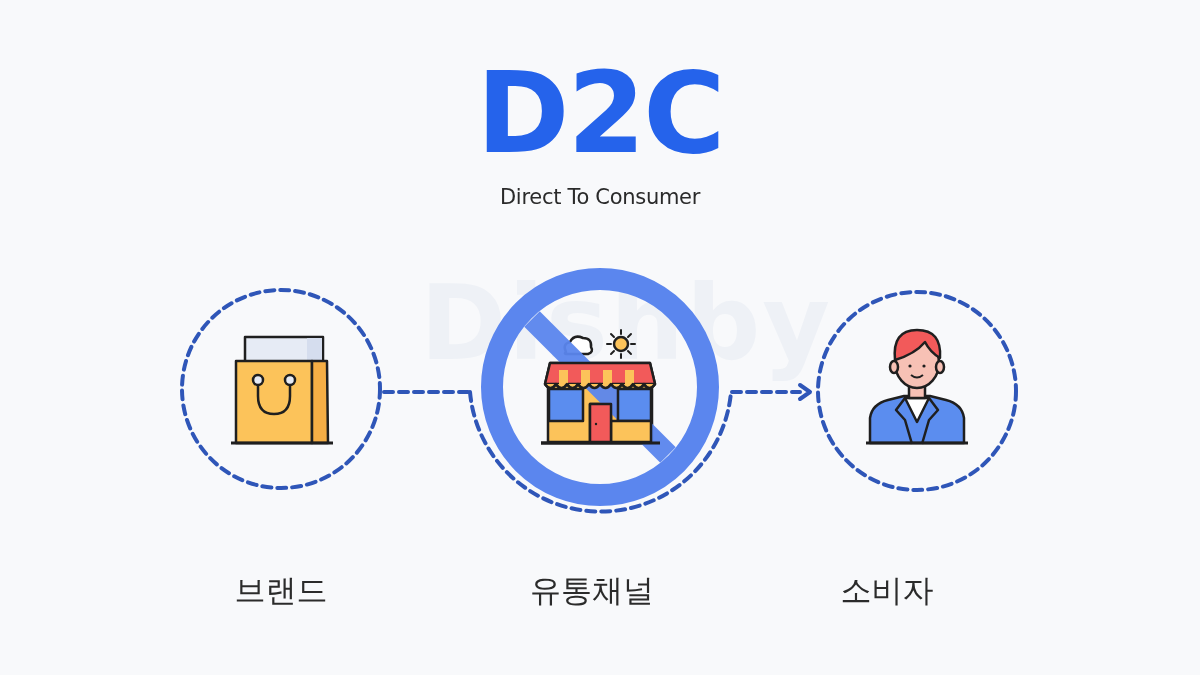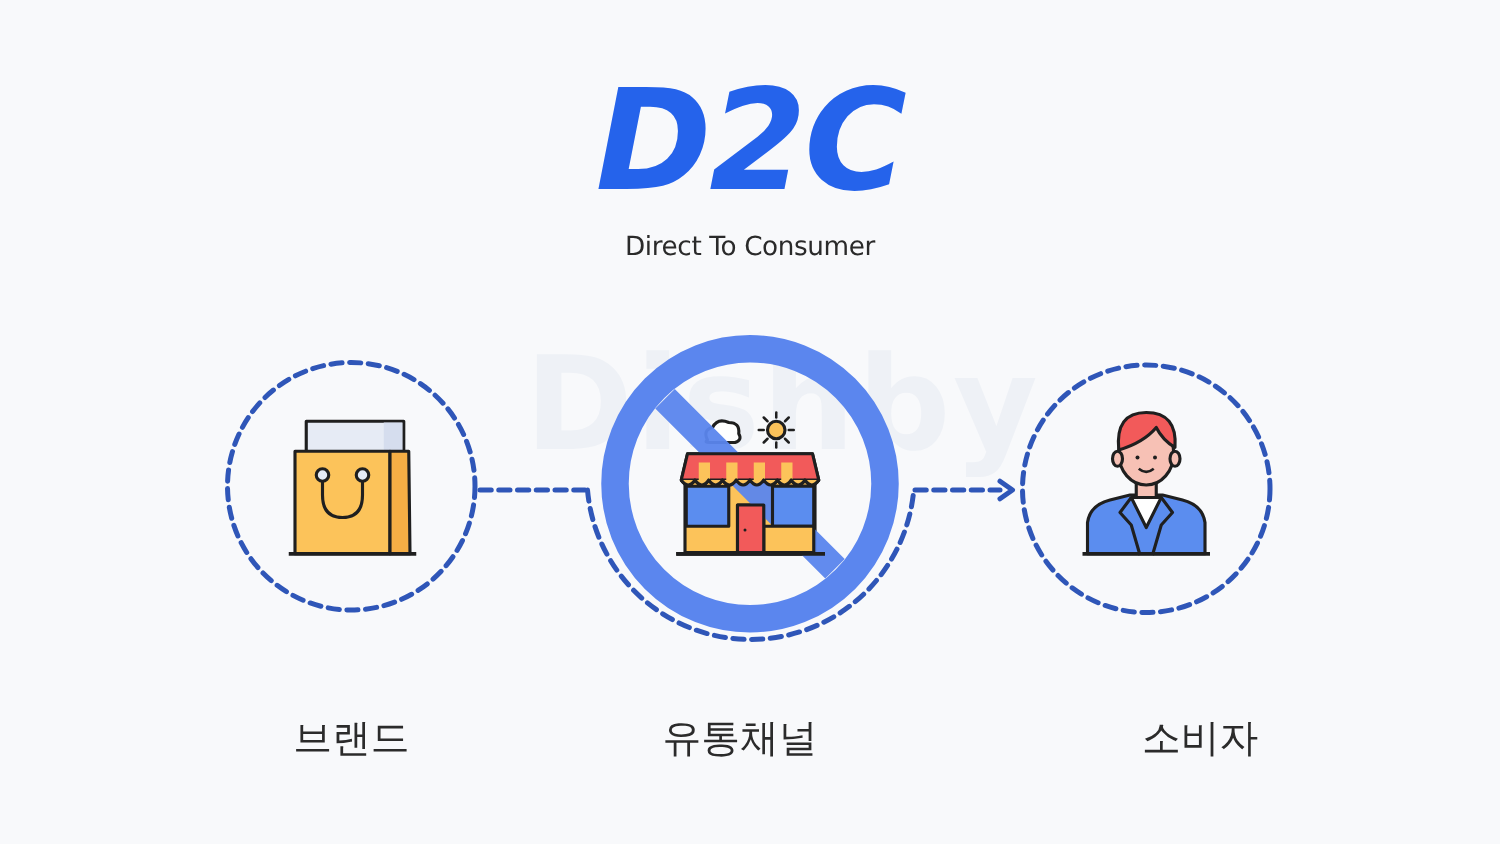--- a/index.html
+++ b/index.html
@@ -8,21 +8,20 @@
       background: #f8f9fb;
       position: relative;
       font-family: "Liberation Sans", "DejaVu Sans", sans-serif;
     }
     .title {
       position: absolute; left: 0; width: 1200px; top: 48px;
       text-align: center;
       font-family: "DejaVu Sans", sans-serif;
       font-weight: bold; font-size: 112px; line-height: 130px;
       letter-spacing: -2px;
-      font-style: italic;
     }
     .subtitle {
       position: absolute; left: 0; width: 1200px; top: 185px;
       text-align: center;
       font-family: "DejaVu Sans", sans-serif;
       font-size: 21px; color: #2a2a2a; letter-spacing: -0.3px;
     }
     .watermark {
       position: absolute; left: 420px; top: 262px; width: 370px;
       text-align: center;
@@ -133,13 +132,13 @@
     <path d="M 895 360 Q 892 330 917 330 Q 942 330 940 358 Q 930 352 925 342 Q 915 354 895 360 Z" fill="#f25a5a"></path>
     <circle cx="910" cy="366" r="1.6" fill="#1f1f1f" stroke="none"></circle>
     <circle cx="924" cy="366" r="1.6" fill="#1f1f1f" stroke="none"></circle>
     <path d="M 911 375 Q 917 380 923 375" fill="none" stroke-width="2"></path>
     <line x1="866" y1="443" x2="968" y2="443" stroke-width="3"></line>
   </g>
 </svg>
 
 <div class="label" style="left:161px;">브랜드</div>
 <div class="label" style="left:472px;">유통채널</div>
-<div class="label" style="left:840px;">소비자</div>
+<div class="label" style="left:767px;">소비자</div>
 
 </body></html>

